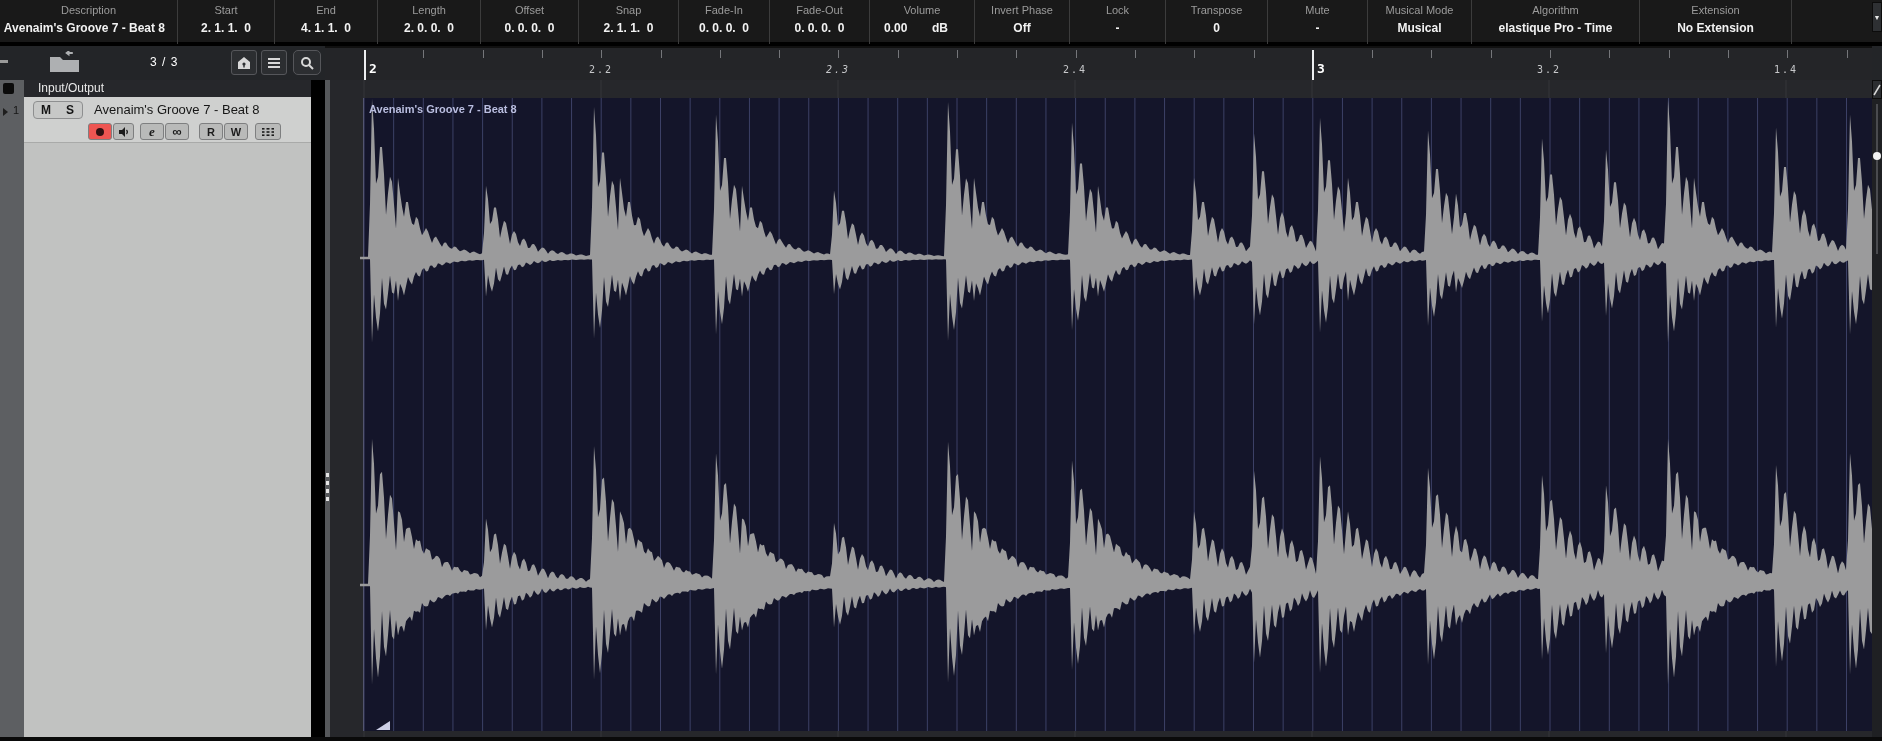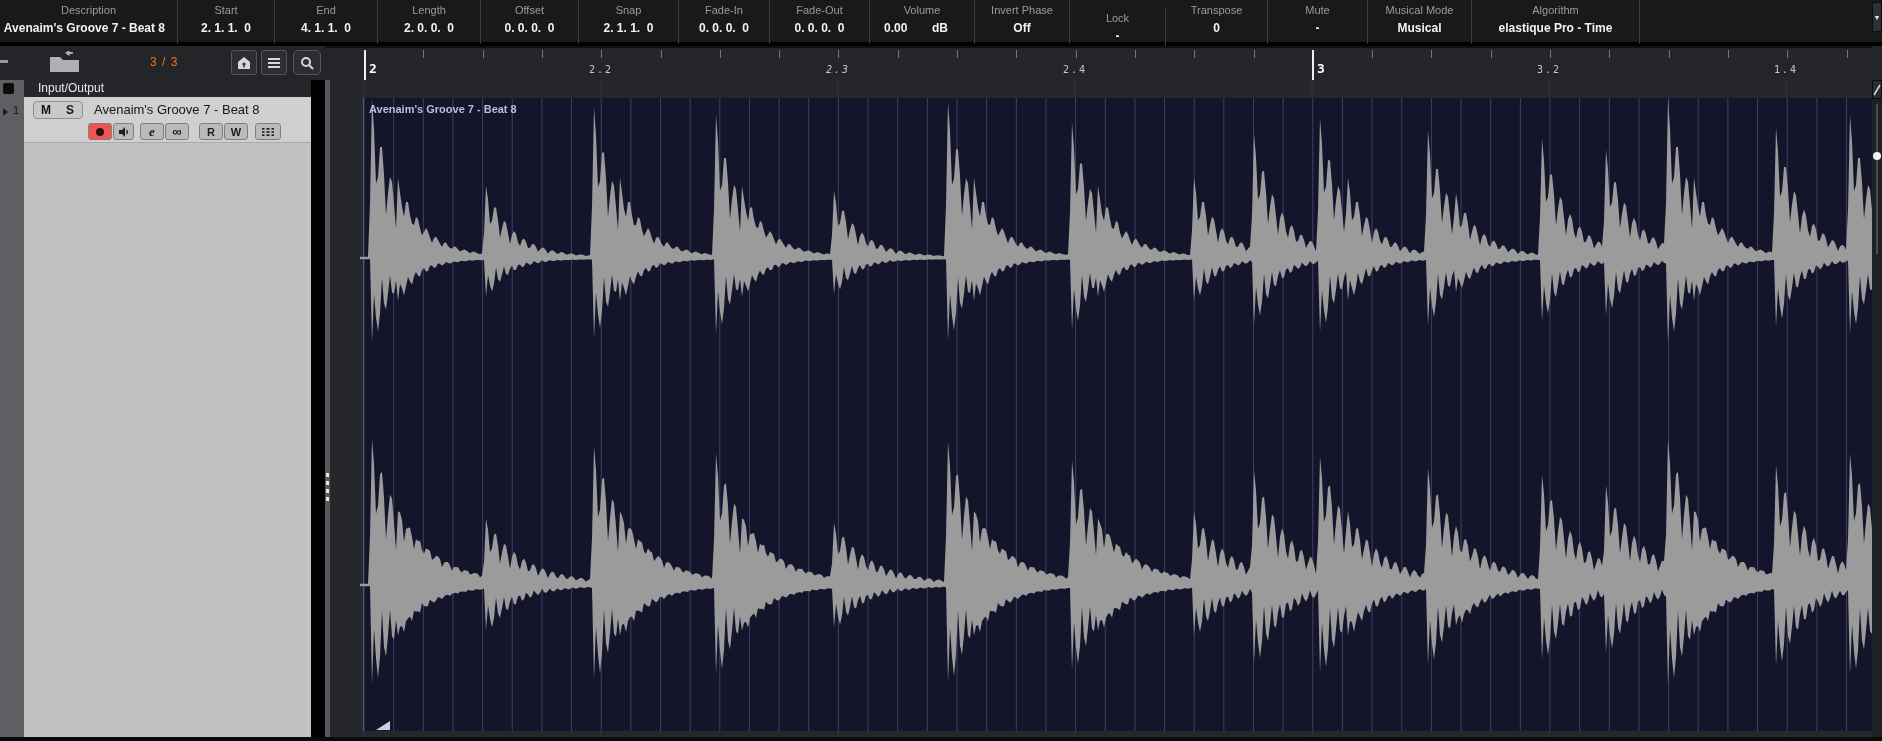--- a/index.html
+++ b/index.html
@@ -21,21 +21,21 @@
   .info-value .unit { position:absolute; right:26px; }
   .info-value.vol-val { text-align:left; padding-left:14px; }
   .info-filler { flex:1 1 auto; }
 
   
   #top-strip { position:absolute; left:0; top:46px; width:1882px; height:34px; background:#232528; }
   .tb-btn { position:absolute; top:4px; height:25px; background:#2c2e31;
             border:1px solid #55565a; border-radius:3px; display:flex;
             align-items:center; justify-content:center; color:#d6d6d6; }
   #counter { position:absolute; left:150px; top:9px; width:70px; font-size:12px;
-             color:#f97316; letter-spacing:1px; }
+             color:#ffffff; letter-spacing:1px; }
   #ruler { position:absolute; left:325px; top:0; width:1547px; height:34px;
            background:#242528; border-top:2px solid #101010; overflow:hidden; }
   .tick { position:absolute; top:2px; width:1px; height:8px; background:#75767a; }
   .barline { position:absolute; top:2px; width:2px; height:32px; background:#eceef0; }
   .beat-label { position:absolute; top:16px; font-size:10px; color:#c7c8ca;
                 font-family:"DejaVu Sans Mono", monospace; letter-spacing:2px;
                 transform:translateX(-50%); }
   .bar-label { position:absolute; top:13px; font-size:13px; font-weight:bold; color:#ffffff;
                font-family:"DejaVu Sans Mono", monospace; }
   #scroll-up-btn { position:absolute; left:1872px; top:2px; width:10px; height:30px;
@@ -136,39 +136,43 @@
         <div class="info-value">0. 0. 0.  0</div>
       </div>
       <div class="info-col" style="width: 105px;">
         <div class="info-label">Volume</div>
         <div class="info-value vol-val">0.00<span class="unit">dB</span></div>
       </div>
       <div class="info-col" style="width: 95px;">
         <div class="info-label">Invert Phase</div>
         <div class="info-value">Off</div>
       </div>
-      <div class="info-col" style="width: 96px; margin-top: 8px;">
+      <div class="info-col" style="width: 96px;">
         <div class="info-label">Lock</div>
         <div class="info-value">-</div>
       </div>
       <div class="info-col" style="width: 102px;">
         <div class="info-label">Transpose</div>
         <div class="info-value">0</div>
       </div>
       <div class="info-col" style="width: 100px;">
         <div class="info-label">Mute</div>
         <div class="info-value">-</div>
       </div>
       <div class="info-col" style="width: 104px;">
         <div class="info-label">Musical Mode</div>
         <div class="info-value">Musical</div>
       </div>
       <div class="info-col" style="width: 168px;">
         <div class="info-label">Algorithm</div>
         <div class="info-value">elastique Pro - Time</div>
+      </div>
+      <div class="info-col" style="width: 152px;">
+        <div class="info-label">Extension</div>
+        <div class="info-value">No Extension</div>
       </div>
       <div class="info-filler"></div>
     </div>
 
   <div id="top-strip">
     <span style="position:absolute;left:0;top:14px;width:8px;height:3px;background:#9a9a9a;"></span>
     <span style="position:absolute;left:46px;top:5px;">
       <svg class="icon-svg" width="40" height="24" viewBox="0 0 40 24">
         <path d="M4 6 h10 l3 3 h16 v12 h-29 z" fill="#aeb0b2"></path>
         <path d="M2 20 l8 -6 v4 h6 v4 h-6 v4 z" fill="#aeb0b2" transform="translate(18,-9) scale(0.55)"></path>

